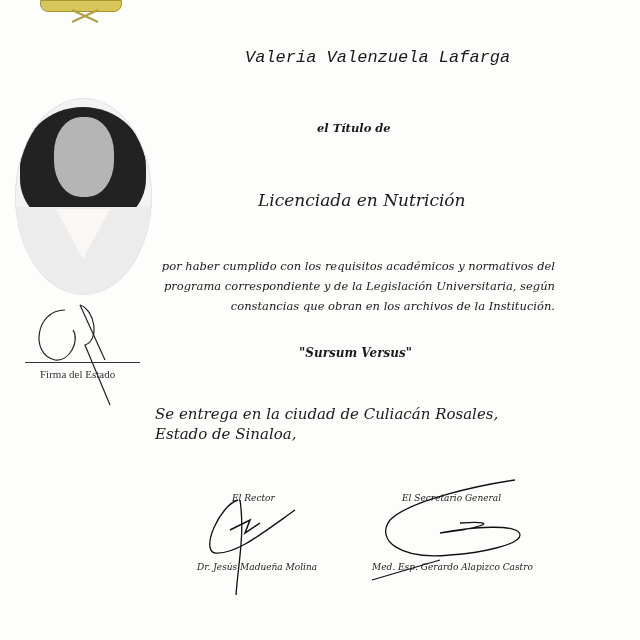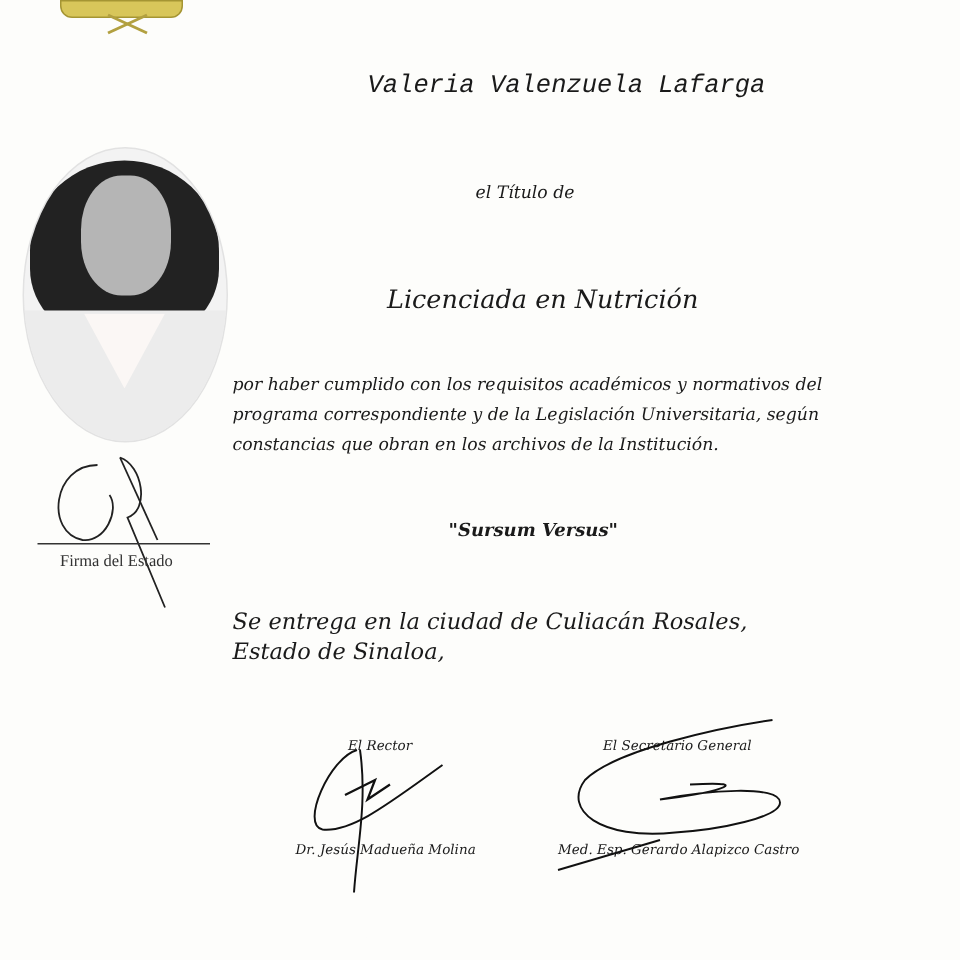--- a/index.html
+++ b/index.html
@@ -16,23 +16,23 @@
   .photo .hair { position:absolute; left:4px; top:8px; width:126px; height:120px; border-radius:50% 50% 40% 40%; background:#222; }
   .photo .face { position:absolute; left:38px; top:18px; width:60px; height:80px; border-radius:45%; background:#b5b5b5; }
   .photo .shirt { position:absolute; left:0; top:108px; width:135px; height:90px; background:#ececec; }
   .photo .collar { position:absolute; left:40px; top:110px; width:54px; height:50px; background:#fbf7f5;
                    clip-path:polygon(0 0,100% 0,50% 100%); }
   .sig-student { position:absolute; left:25px; top:300px; width:120px; height:110px; }
   .sig-line { position:absolute; left:25px; top:362px; width:115px; border-top:1px solid #333; }
   .sig-label-student { position:absolute; left:40px; top:368px; font-size:11px; color:#333; font-family:"Liberation Serif", serif; }
   .txt { position:absolute; font-style:italic; font-family:"DejaVu Serif", serif; }
   .name { left:245px; top:48px; font-size:17px;font-family:Liberation Mono, monospace; }
-  .title-de { left:317px; top:121px; font-size:11.5px; }
+  .title-de { left:317px; top:121px; font-size:11.5px;font-weight:bold; }
   .degree { left:258px; top:190px; font-size:17px; }
-  .body { left:155px; top:246px; font-size:11.5px; line-height:20px; width:400px; }
+  .body { left:155px; top:256px; font-size:11.5px; line-height:20px; width:400px;text-align:right; }
   .motto { left:299px; top:346px; font-size:12px; font-weight:bold; }
   .place { left:155px; top:404px; font-size:15px; line-height:20px; width:400px; }
   .role { font-size:9px; }
   .sig { position:absolute; }
 </style>
 </head>
 <body>
 
 <div class="blue-arc"></div>
 <div class="white-arc"></div>

